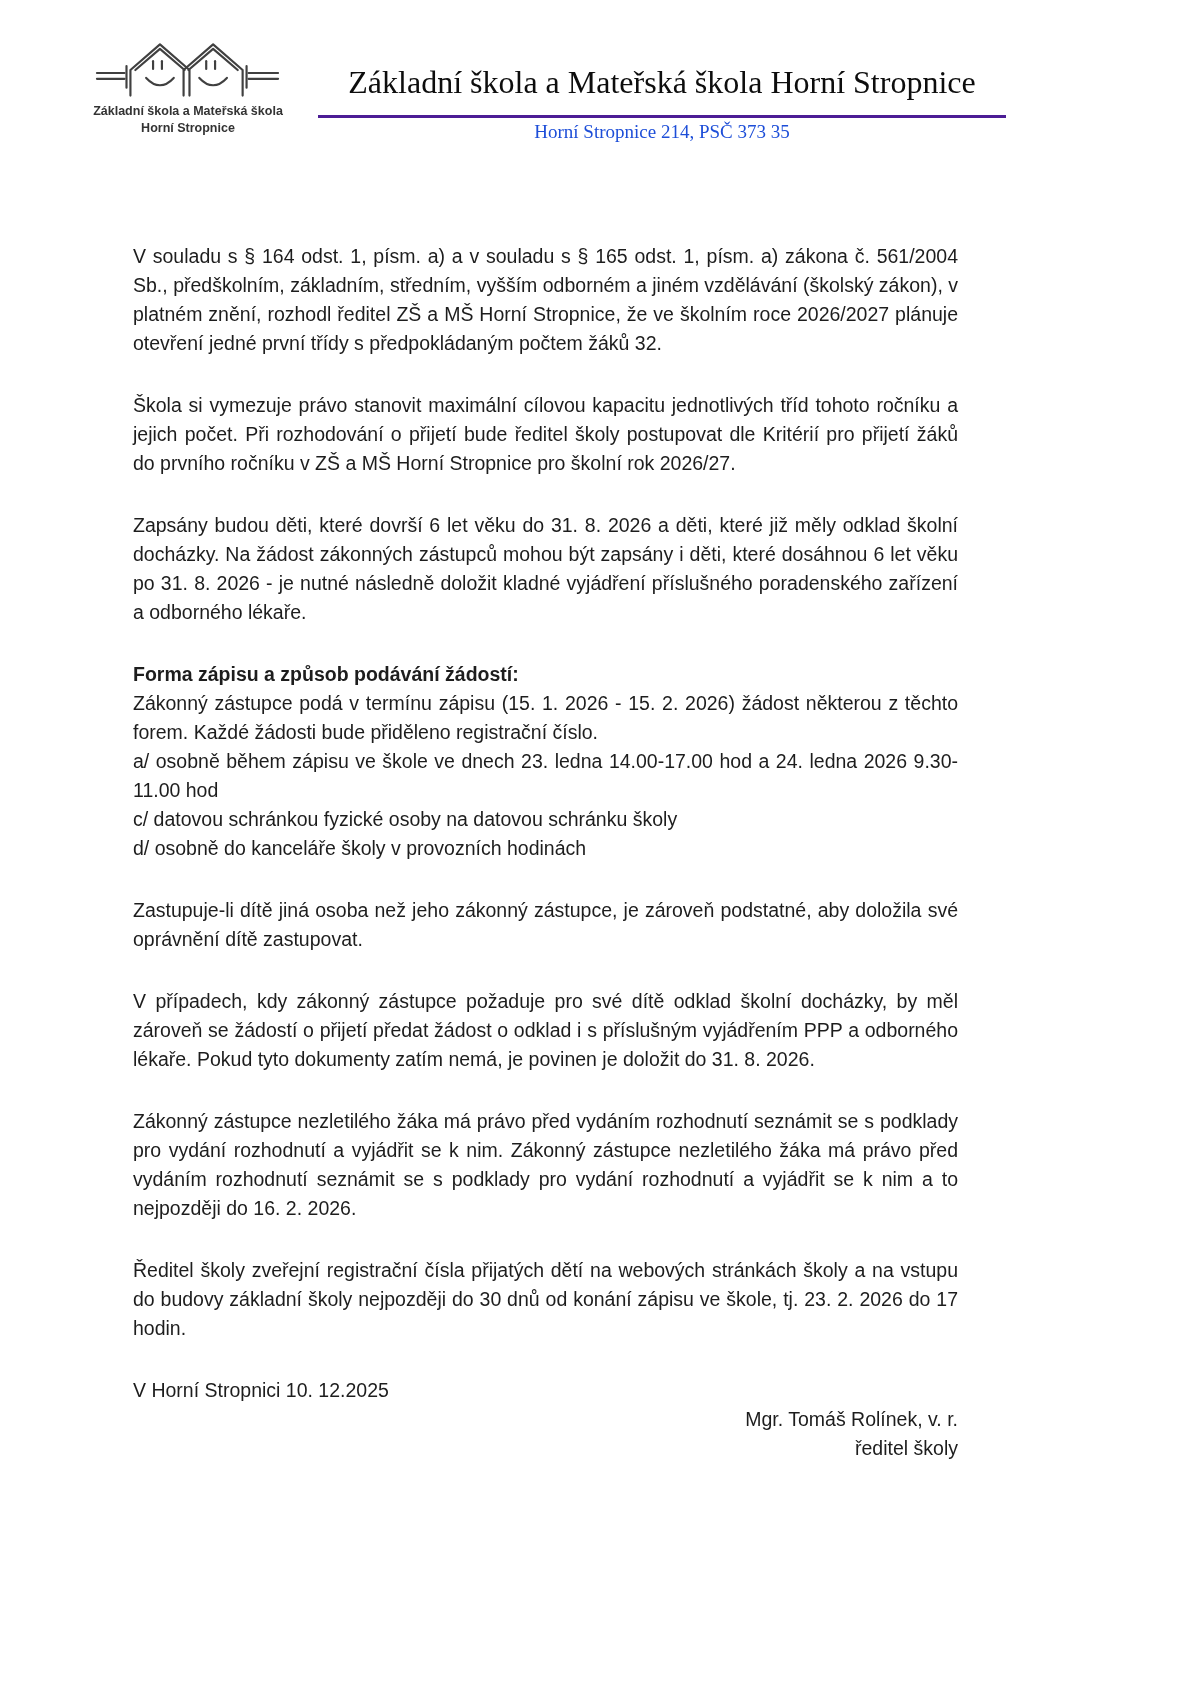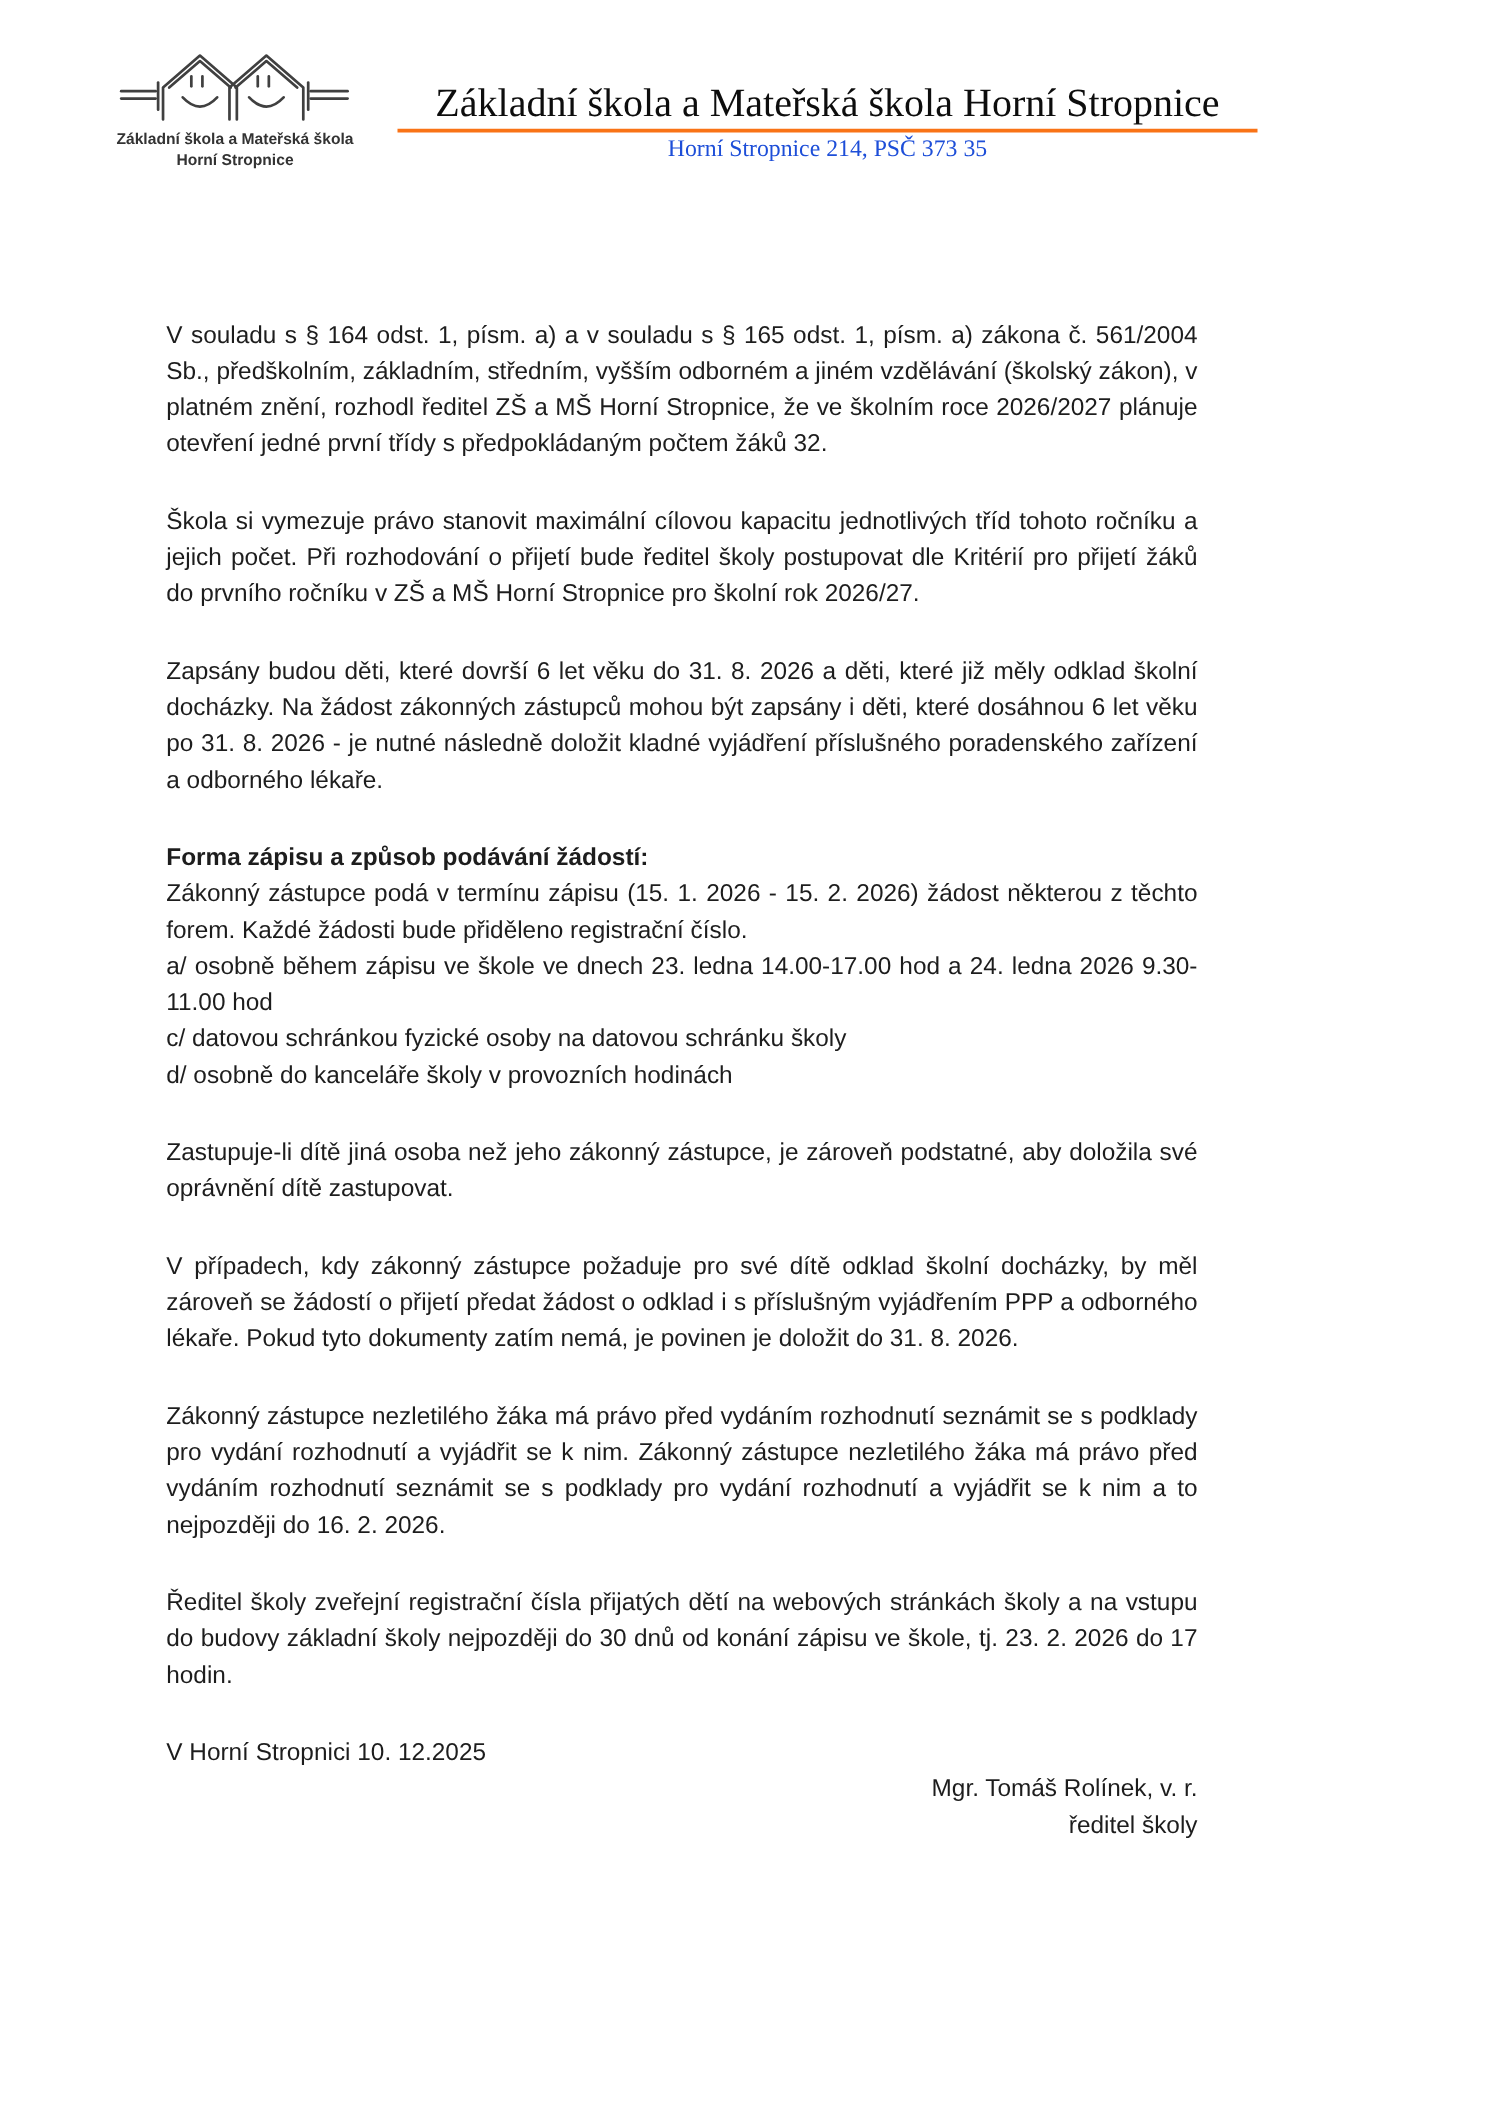--- a/index.html
+++ b/index.html
@@ -22,34 +22,34 @@
     font-size:12.5px;font-weight:bold;line-height:15px;color:#333;
     white-space:nowrap;margin-top:2px;
   }
   .header-right{
     position:absolute;left:318px;top:64px;width:688px;
     text-align:center;
     font-family:"Liberation Serif", serif;
   }
   .doc-title{
     font-size:32px;line-height:36px;color:#0d0d0d;
-    padding-bottom:3px;
-    border-bottom:3px solid #f97316;
+    padding-bottom:15px;
+    border-bottom:3px solid #4c1d95;
     white-space:nowrap;
   }
   .doc-subtitle{
     font-size:19px;line-height:22px;color:#1d4ed8;margin-top:3px;
   }
   
   .body-col{
     position:absolute;left:133px;top:242px;width:825px;
     font-size:19.5px;line-height:29px;
     text-align:justify;
   }
-  .para{margin:12px 0 33px 0;}
+  .para{margin:0 0 33px 0;}
   .para.tight{margin:0;}
   .section-heading{font-weight:bold;margin:0;}
   .list-line{margin:0;}
   .list-line.last{margin:0 0 33px 0;}
   .dateline{margin:0;text-align:left;}
   .signature{width:825px;text-align:right;margin:0;}
 </style>
 </head>
 <body>
 

